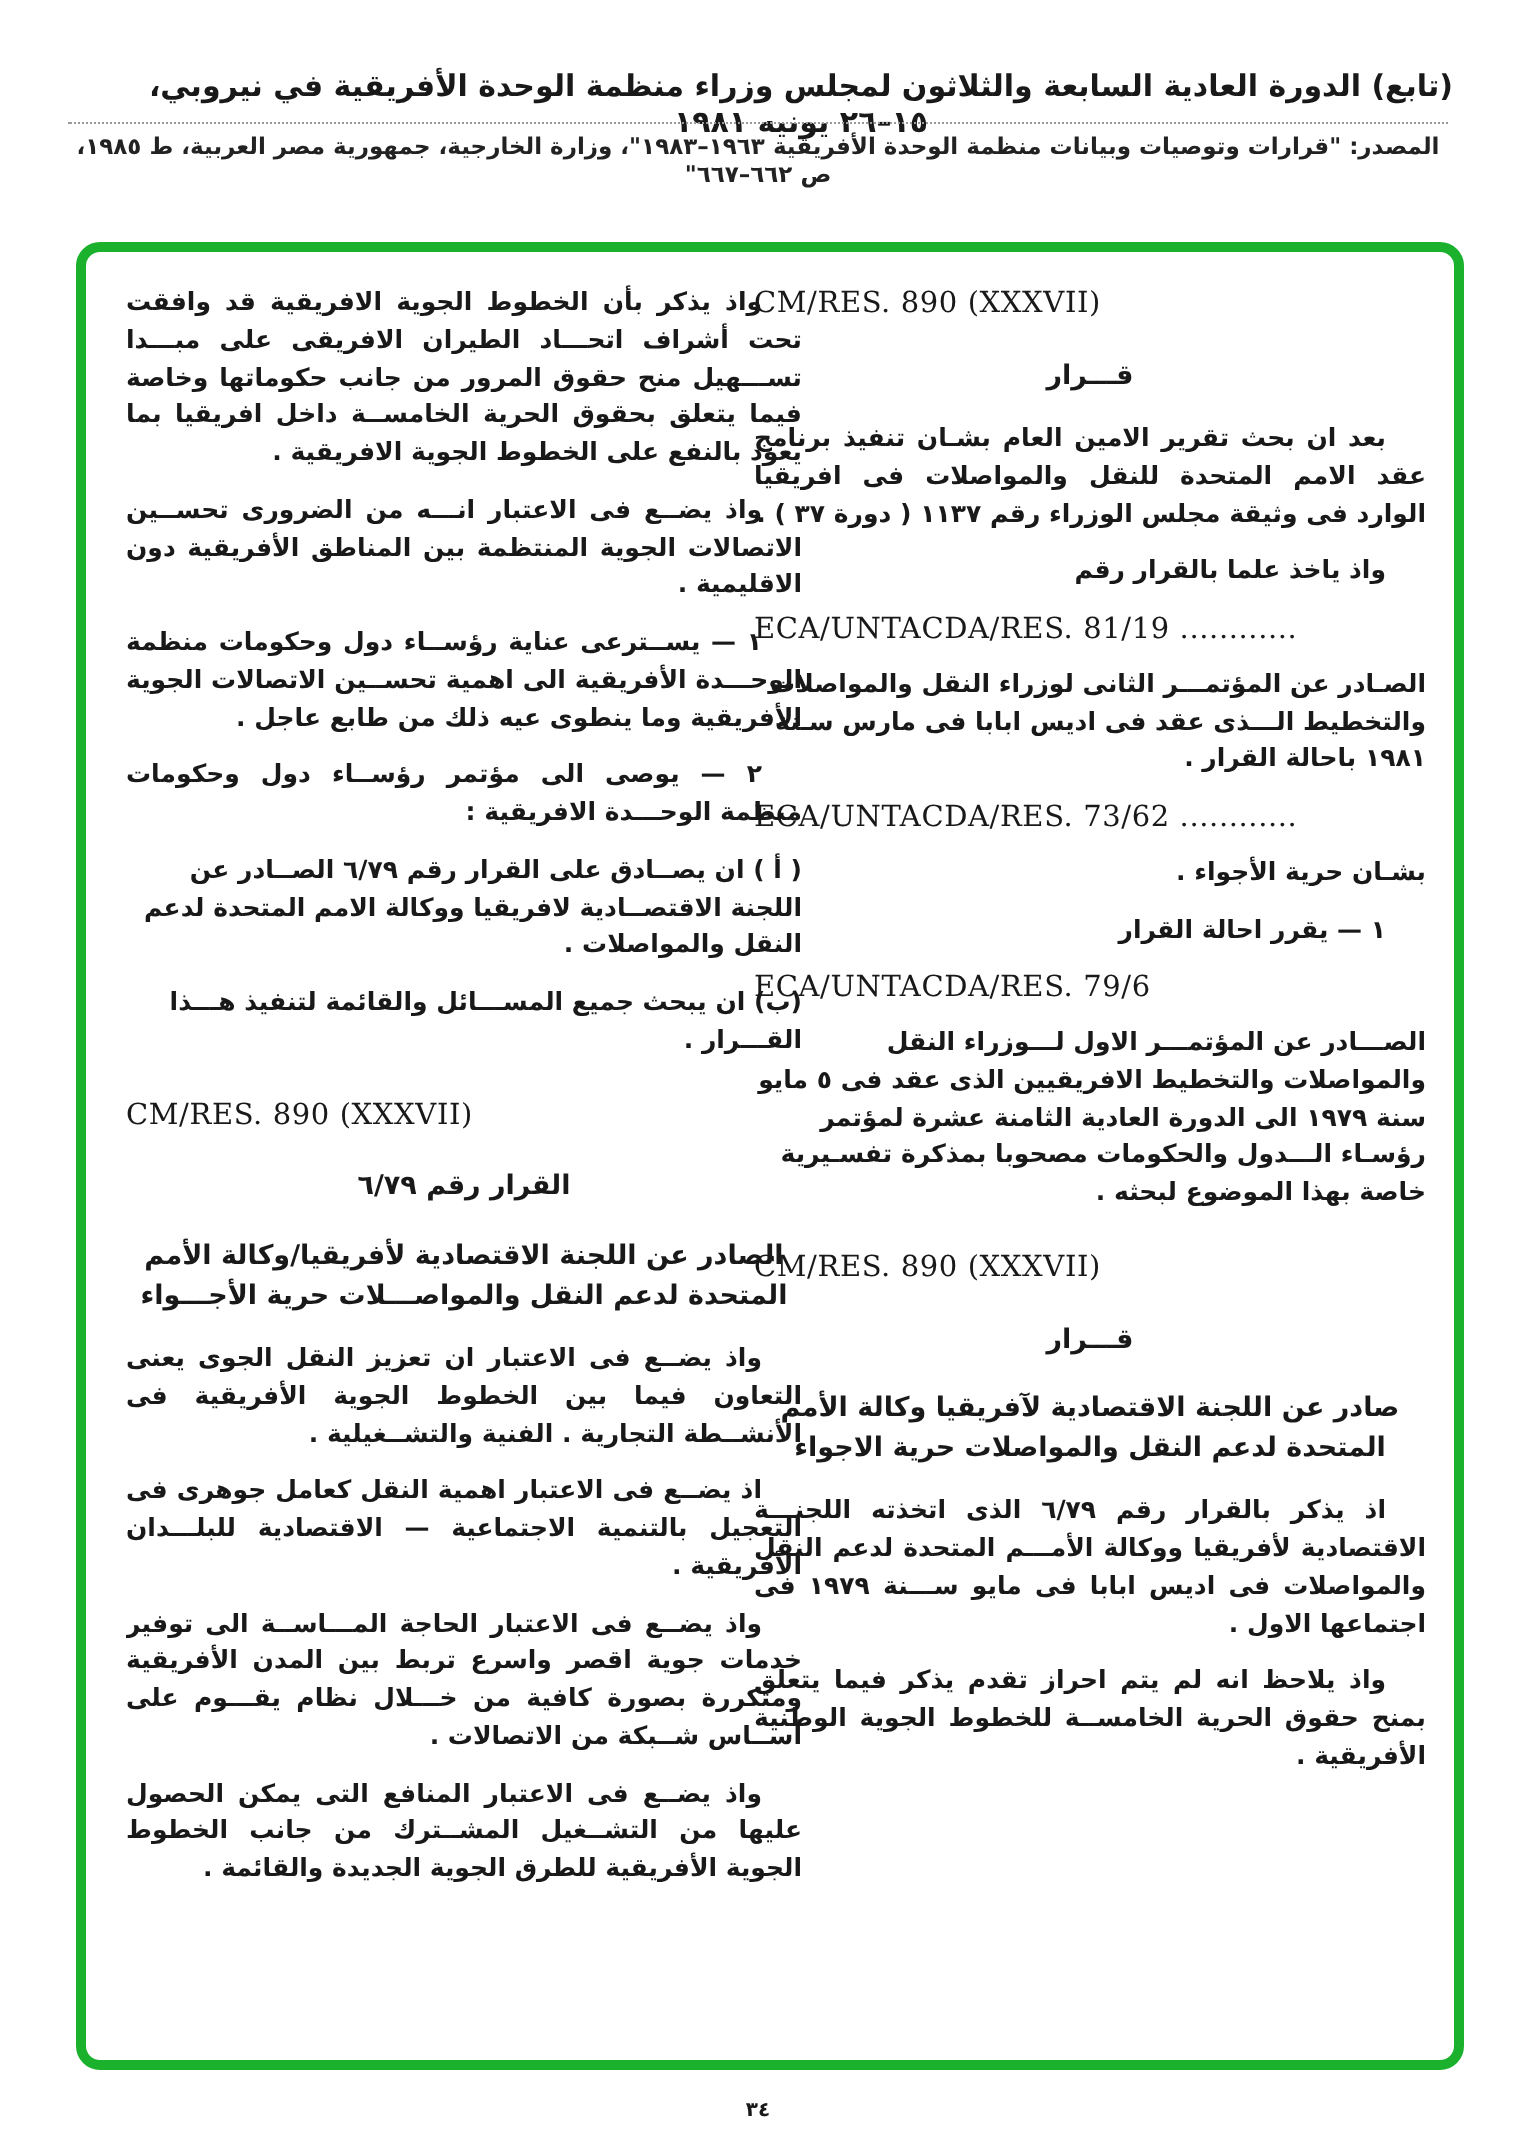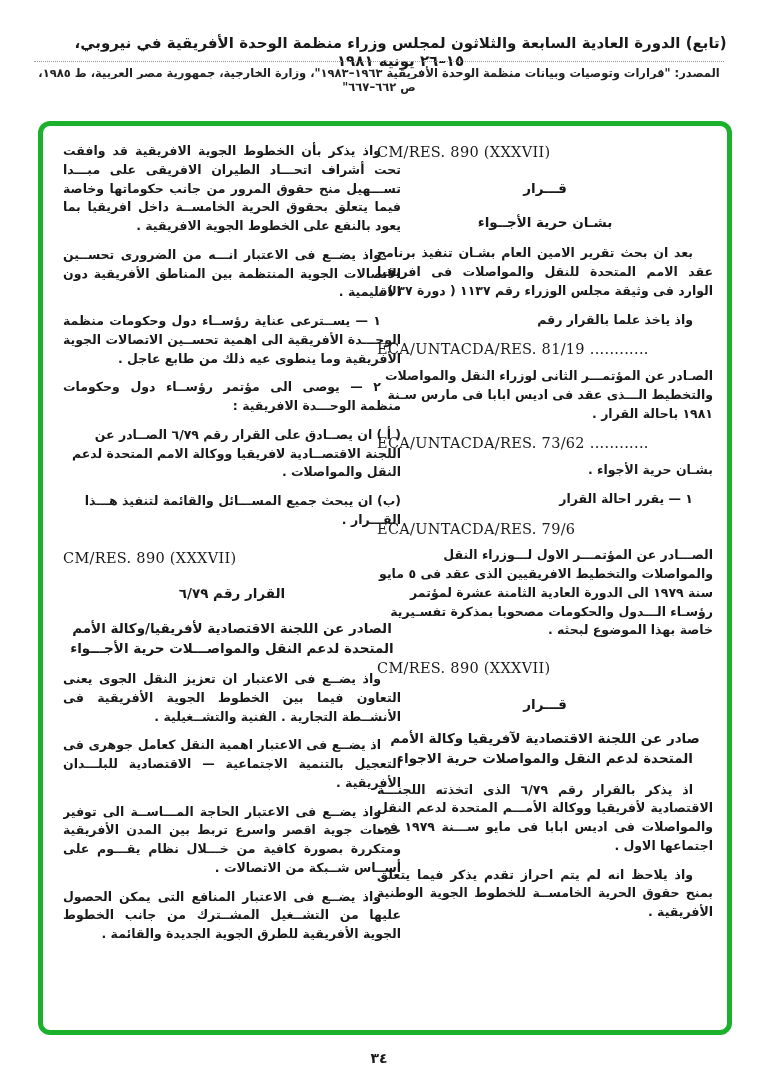--- a/index.html
+++ b/index.html
@@ -60,37 +60,36 @@
   .blk-code{
     direction:ltr;unicode-bidi:embed;text-align:left;
     font-family:"DejaVu Serif","Liberation Serif",serif;
     font-size:14.5px;font-weight:500;letter-spacing:.3px;
     margin-bottom:6px;
   }
   .blk-code.spaced{margin-top:18px;}
   
   .page-num{
     position:absolute;left:0;right:0;top:1050px;
-    text-align:center;font-size:14px;font-weight:bold;direction:rtl;
+    text-align:center;font-size:10px;font-weight:bold;direction:rtl;
   }
 </style>
 </head>
 <body>
 
 <div class="hdr">
   <div class="hdr-line1">(تابع) الدورة العادية السابعة والثلاثون لمجلس وزراء منظمة الوحدة الأفريقية في نيروبي، ١٥–٢٦ يونيه ١٩٨١</div>
   <div class="hdr-rule"></div>
   <div class="hdr-line2">المصدر: "قرارات وتوصيات وبيانات منظمة الوحدة الأفريقية ١٩٦٣–١٩٨٣"، وزارة الخارجية، جمهورية مصر العربية، ط ١٩٨٥، ص ٦٦٢–٦٦٧"</div>
 </div>
 
 <div class="frame">
   <div class="col col-right">
       <div class="blk blk-code">CM/RES. 890 (XXXVII)</div>
       <div class="blk blk-h">قـــرار</div>
-      <div class="blk blk-h">بشـان حرية الأجــواء</div>
       <div class="blk blk-p">بعد ان بحث تقرير الامين العام بشـان تنفيذ برنامج عقد الامم المتحدة للنقل والمواصلات فى افريقيا الوارد فى وثيقة مجلس الوزراء رقم ١١٣٧ ( دورة ٣٧ ) .</div>
       <div class="blk blk-line">واذ ياخذ علما بالقرار رقم</div>
       <div class="blk blk-code">ECA/UNTACDA/RES. 81/19 ............</div>
       <div class="blk blk-pc">الصـادر عن المؤتمـــر الثانى لوزراء النقل والمواصلات والتخطيط الـــذى عقد فى اديس ابابا فى مارس سـنة ١٩٨١ باحالة القرار .</div>
       <div class="blk blk-code">ECA/UNTACDA/RES. 73/62 ............</div>
       <div class="blk blk-pc">بشـان حرية الأجواء .</div>
       <div class="blk blk-line">١ — يقرر احالة القرار</div>
       <div class="blk blk-code">ECA/UNTACDA/RES. 79/6</div>
       <div class="blk blk-pc">الصـــادر عن المؤتمـــر الاول لـــوزراء النقل والمواصلات والتخطيط الافريقيين الذى عقد فى ٥ مايو سنة ١٩٧٩ الى الدورة العادية الثامنة عشرة لمؤتمر رؤسـاء الـــدول والحكومات مصحوبا بمذكرة تفسـيرية خاصة بهذا الموضوع لبحثه .</div>
       <div class="blk blk-code spaced">CM/RES. 890 (XXXVII)</div>

